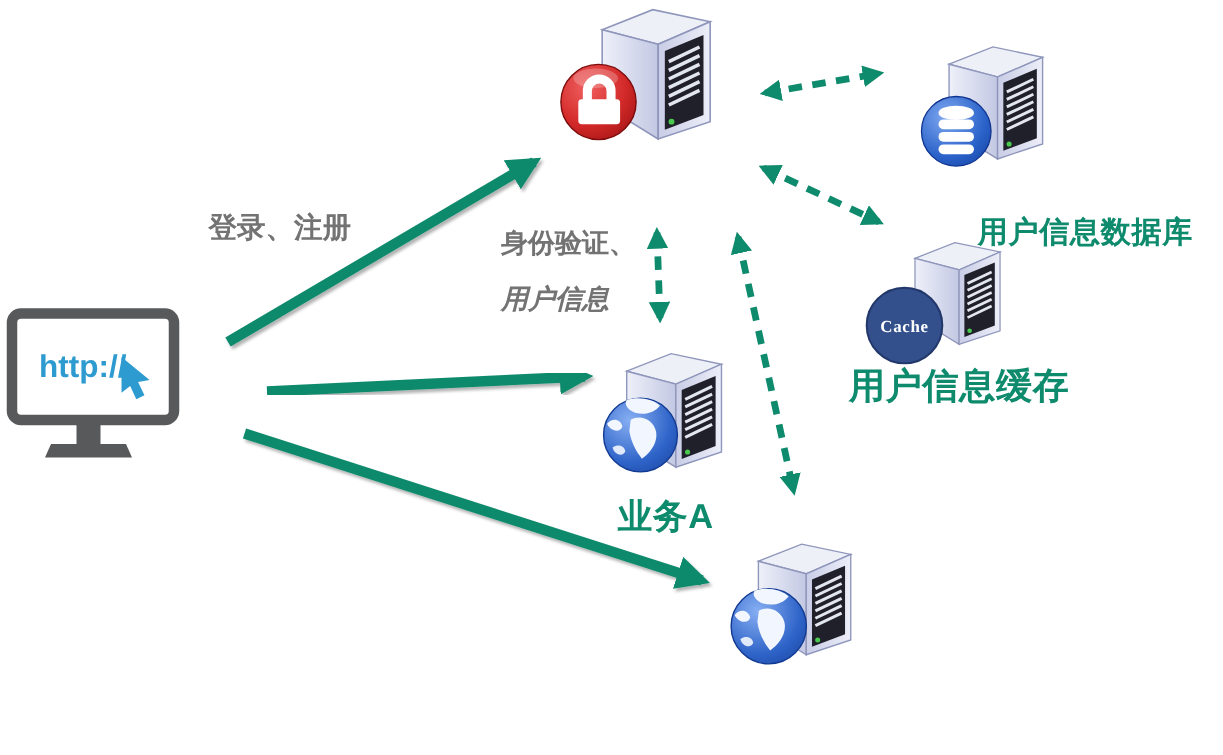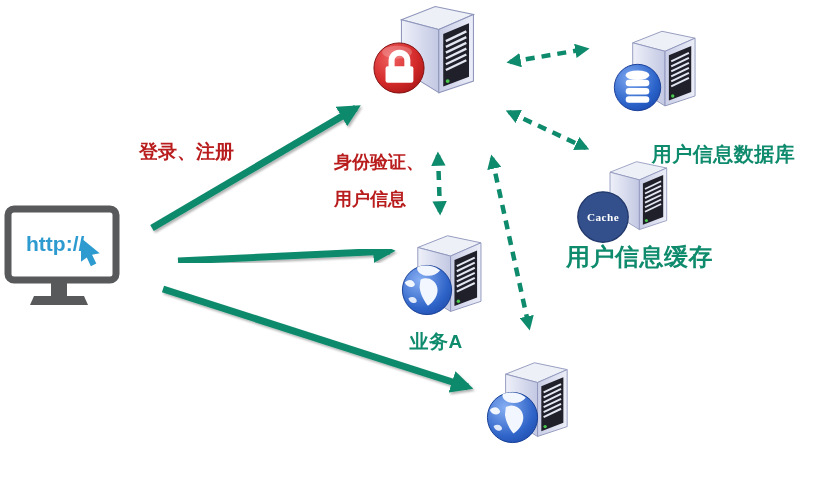--- a/index.html
+++ b/index.html
@@ -3,21 +3,21 @@
 <meta charset="utf-8">
 <style>
   * { margin:0; padding:0; box-sizing:border-box; }
   html,body { width:815px; height:503px; background:#ffffff; overflow:hidden;
               font-family:"Liberation Sans", sans-serif; }
   .canvas { position:relative; width:815px; height:503px; background:#fff; }
   .node { position:absolute; }
   .node svg { display:block; width:100%; height:100%; overflow:visible; }
   .nlabel { position:absolute; font-weight:bold; color:#0E8A6C; text-align:center;
             white-space:nowrap; letter-spacing:0.5px; }
-  .edge-label { position:absolute; font-weight:bold; color:#b91c1c; white-space:nowrap; }
+  .edge-label { position:absolute; font-weight:bold; color:#737373; white-space:nowrap; }
   .overlay { position:absolute; left:0; top:0; width:815px; height:503px; pointer-events:none; }
   .defs-store { position:absolute; width:0; height:0; overflow:hidden; }
 </style>
 </head>
 <body>
 
 <div class="canvas">
 
   <svg class="defs-store" aria-hidden="true">
     <defs>
@@ -146,29 +146,29 @@
     </svg>
   </div>
   <div class="nlabel" style="left:566px; top:241px; width:130px; font-size:24px;">用户信息缓存</div>
 
   <div class="node" style="left:396px; top:226px; width:110px; height:96px;">
     <svg viewBox="0 0 110 96">
       <use href="#sym-tower" x="14" y="3" width="78" height="90"></use>
       <use href="#sym-globe" x="5" y="38" width="52" height="52"></use>
     </svg>
   </div>
-  <div class="nlabel" style="left:396px; top:329px; width:80px; font-size:19px;">业务A</div>
+  <div class="nlabel" style="left:396px; top:329px; width:80px; font-size:23px;text-align:right;">业务A</div>
 
   <div class="node" style="left:482px; top:350px; width:110px; height:100px;">
     <svg viewBox="0 0 110 100">
       <use href="#sym-tower" x="16" y="2" width="76" height="96"></use>
       <use href="#sym-globe" x="4" y="41" width="53" height="53"></use>
     </svg>
   </div>
 
   <div class="edge-label" style="left:139px; top:139px; font-size:19px;">登录、注册</div>
 
   <div>
     <div class="edge-label" style="left:334px; top:150px; font-size:18px;">身份验证、</div>
-    <div class="edge-label" style="left:334px; top:187px; font-size:18px;">用户信息</div>
+    <div class="edge-label" style="left:334px; top:187px; font-size:18px;font-style:italic;">用户信息</div>
   </div>
 
 </div>
 
 </body></html>

